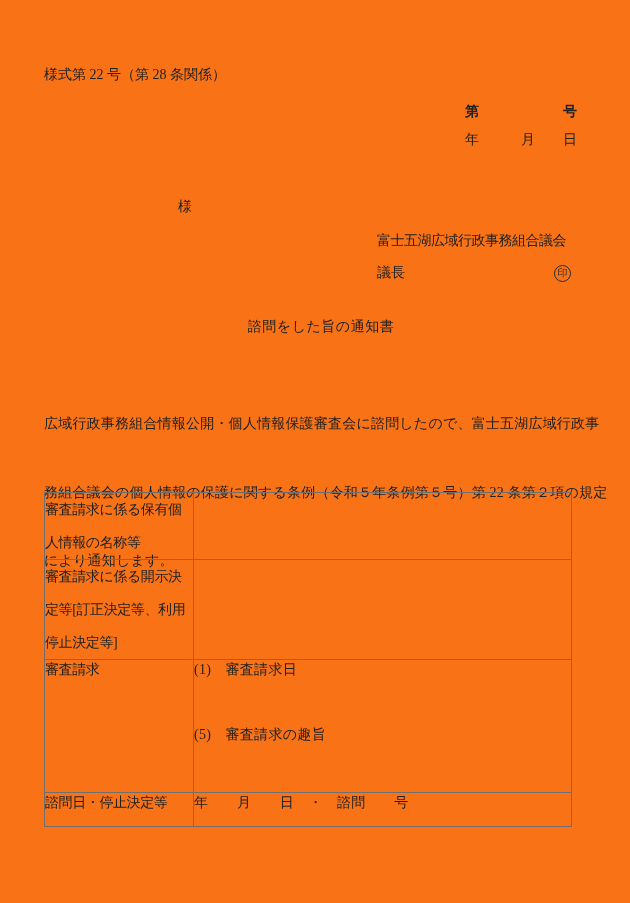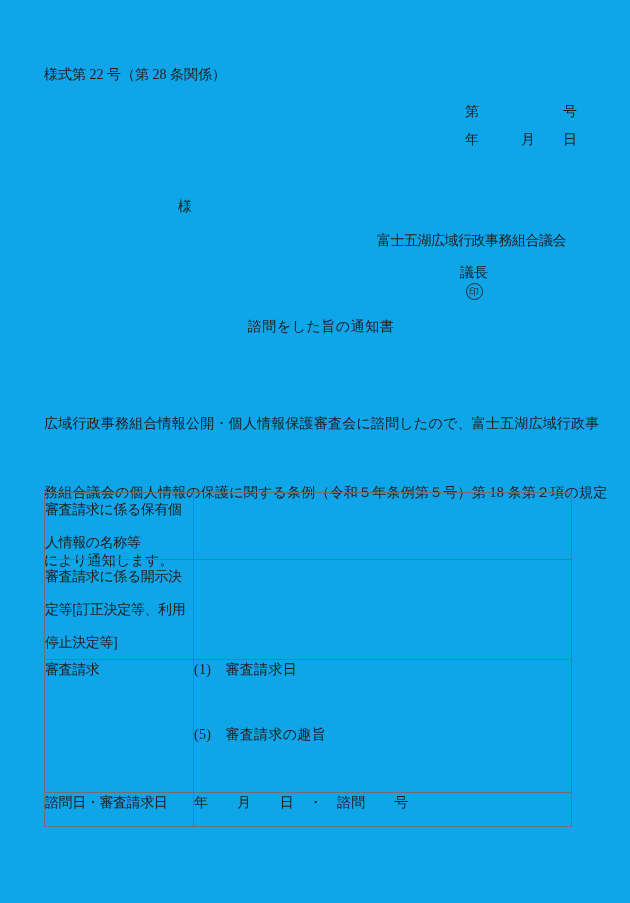--- a/index.html
+++ b/index.html
@@ -1,33 +1,33 @@
 <!DOCTYPE html>
 <html><head>
 <meta charset="utf-8">
 <style>
   html,body{margin:0;padding:0;background:#ffffff;}
   .page{
     position:relative;
     width:630px;height:903px;
-    background:#0ea5e9;
+    background:#f97316;
     font-family:"Liberation Serif","DejaVu Serif",serif;
     color:#212121;
     font-size:14px;
     overflow:hidden;
   }
   .abs{position:absolute;white-space:pre;line-height:20px;}
   .form-no{left:44px;top:65px;}
-  .doc-no{right:53px;top:102px;text-align:left;}
+  .doc-no{right:53px;top:102px;text-align:left;font-weight:bold;}
   .date-line{right:53px;top:130px;text-align:right;}
   .addressee{left:178px;top:197px;}
   .org{left:377px;top:231px;letter-spacing:-0.5px;}
   .chair-row{
     left:377px;top:263px;width:194px;
-    display:flex;justify-content:space-between;align-items:center;flex-direction:column;
+    display:flex;justify-content:space-between;align-items:center;
   }
   .seal{
     display:inline-flex;align-items:center;justify-content:center;
     width:17px;height:17px;border:1px solid #2a2a2a;border-radius:50%;
     font-size:10px;line-height:1;color:#2a2a2a;box-sizing:border-box;
   }
   .title{left:0;top:317px;width:630px;text-align:center;letter-spacing:0.5px;margin-left:6px;}
   .body-par{left:44px;top:370px;width:548px;}
   .bline{white-space:pre;line-height:28.6px;letter-spacing:0.2px;}
   table.form{
@@ -69,21 +69,21 @@
 
   <div class="abs chair-row">
     <span>議長</span>
     <span class="seal"><span>印</span></span>
   </div>
 
   <div class="abs title">諮問をした旨の通知書</div>
 
   <div class="abs body-par">
     <div class="bline">広域行政事務組合情報公開・個人情報保護審査会に諮問したので、富士五湖広域行政事</div>
-    <div class="bline">務組合議会の個人情報の保護に関する条例（令和５年条例第５号）第 18 条第２項の規定</div>
+    <div class="bline">務組合議会の個人情報の保護に関する条例（令和５年条例第５号）第 22 条第２項の規定</div>
     <div class="bline">により通知します。</div>
   </div>
 
   <table class="form">
     <colgroup>
       <col style="width:149px">
       <col style="width:378px">
     </colgroup>
     <tbody>
         <tr class="r1">
@@ -98,19 +98,19 @@
       <td></td>
     </tr>
     <tr class="r3">
       <td class="mid label-plain">審査請求</td>
       <td class="req-value">
         <div class="req-item">(1)　審査請求日</div>
         <div class="req-item">(5)　審査請求の趣旨</div>
       </td>
     </tr>
     <tr class="r4">
-      <td class="mid label-plain">諮問日・審査請求日</td>
+      <td class="mid label-plain">諮問日・停止決定等</td>
       <td class="mid consult-value">年　　月　　日　・　諮問　　号</td>
     </tr>
   </tbody>
     </table>
 
 </div>
 
 </body></html>

